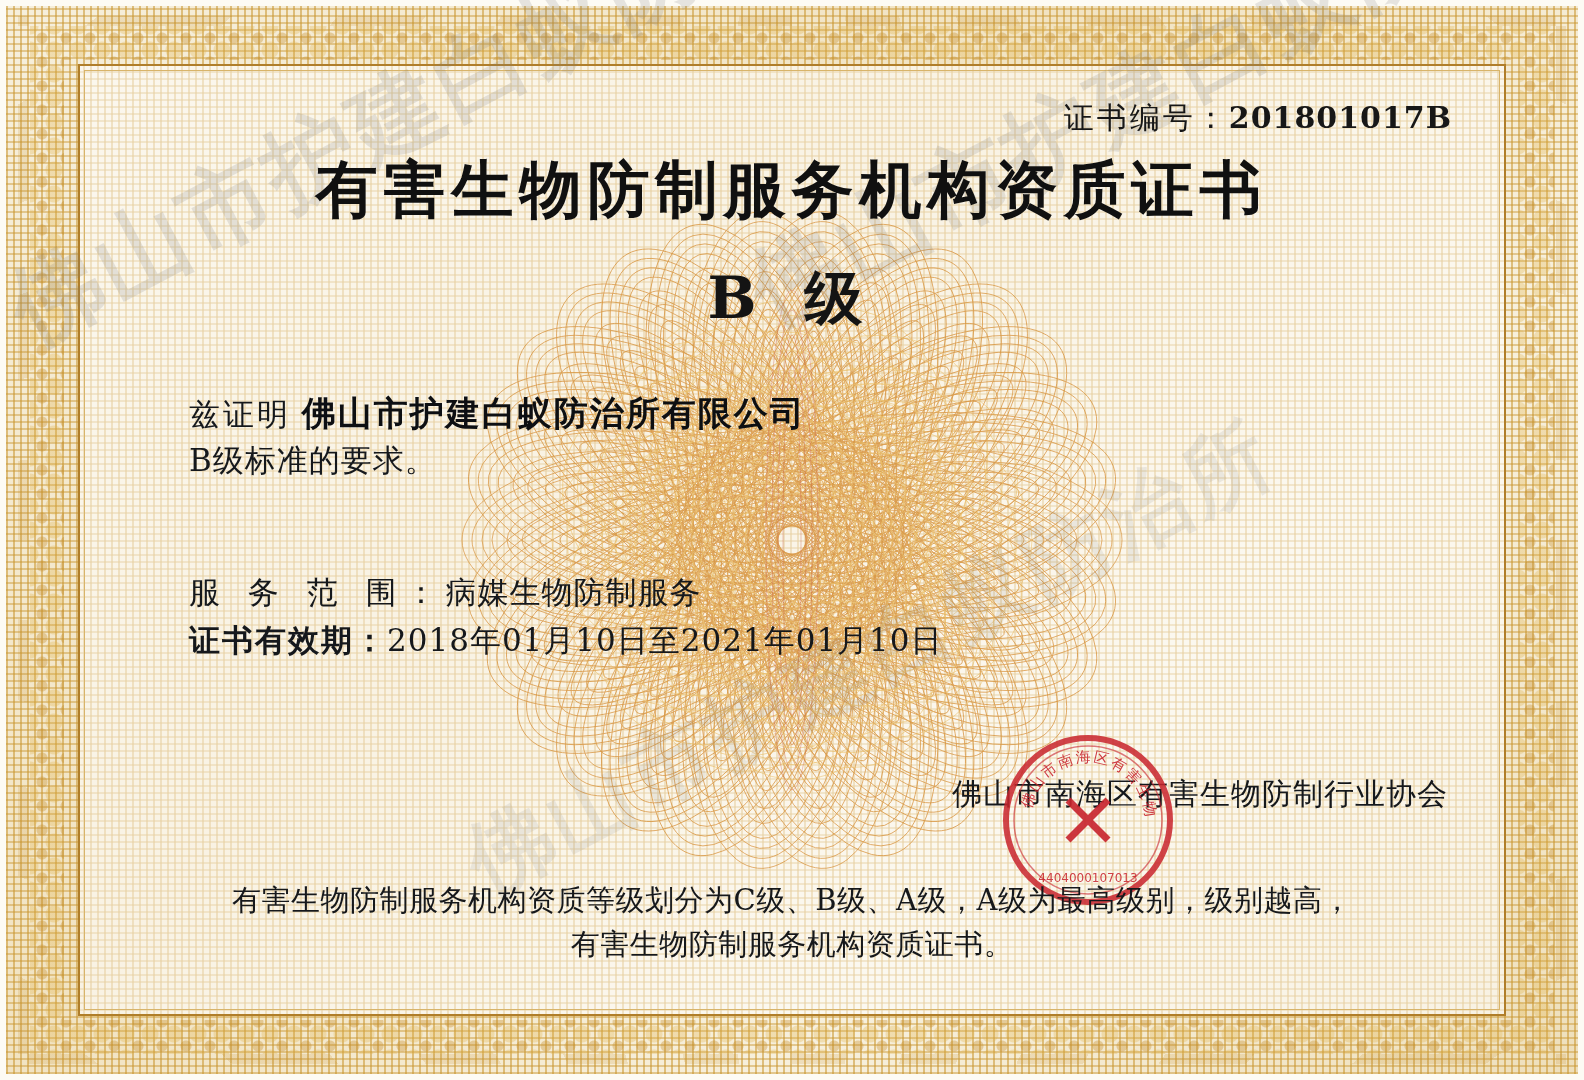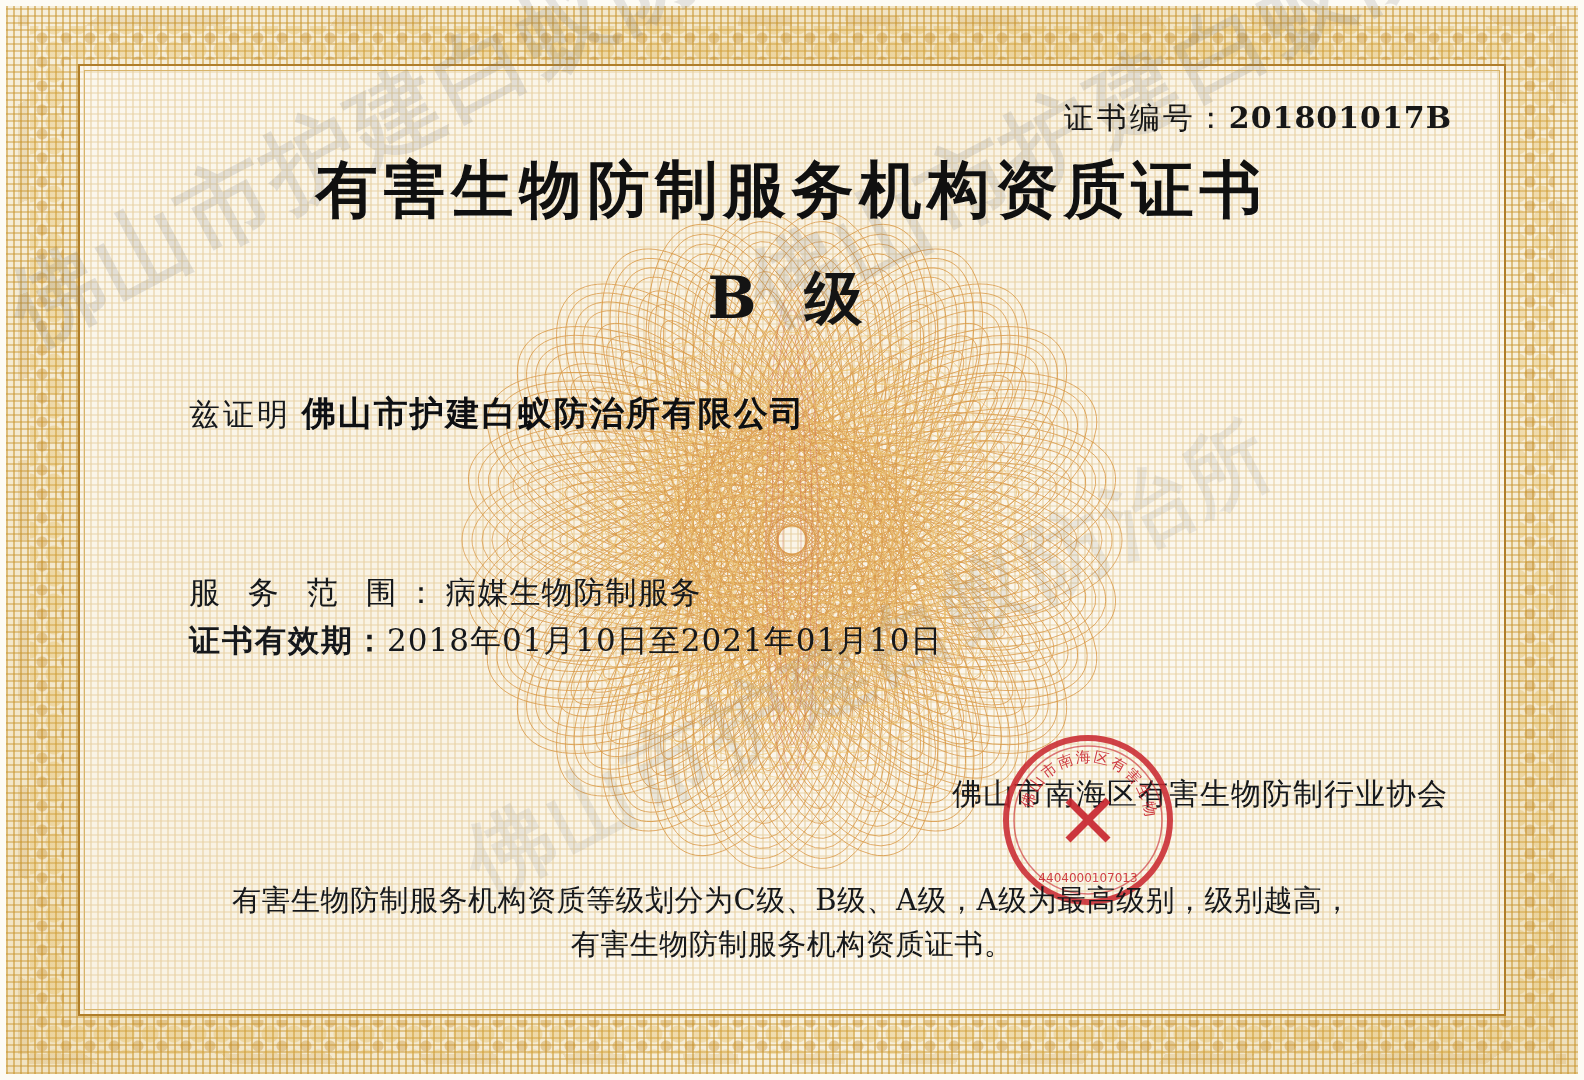--- a/index.html
+++ b/index.html
@@ -321,20 +321,21 @@
 
     <div class="main-title">有害生物防制服务机构资质证书</div>
 
     <div class="grade">B 级</div>
 
     <div class="body-text">
       <div class="line-1">
         <span class="lead">兹证明</span>
         <span class="company">佛山市护建白蚁防治所有限公司</span>
       </div>
+      <div class="line-3">B级标准的要求。</div>
     </div>
 
     <div class="fields">
       <div>
         <span class="k">服 务 范 围：</span><span>病媒生物防制服务</span>
       </div>
       <div>
         <span class="k2">证书有效期：</span><span>2018年01月10日至2021年01月10日</span>
       </div>
     </div>

